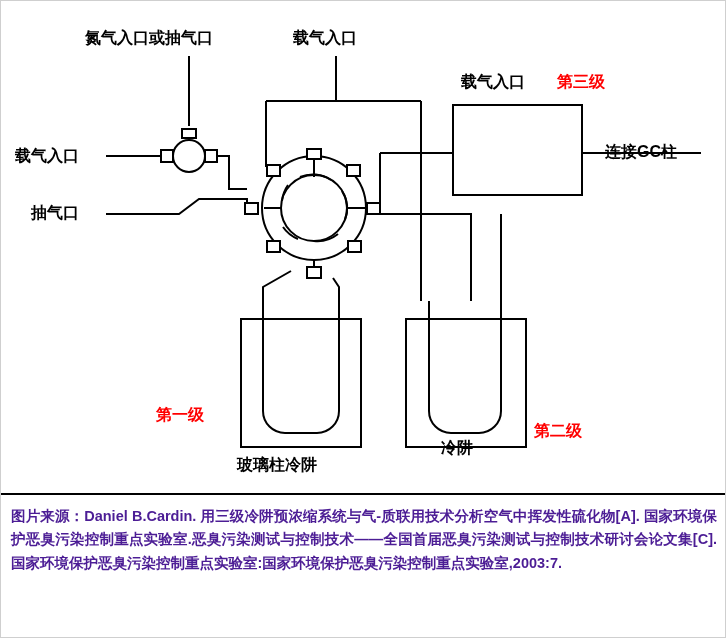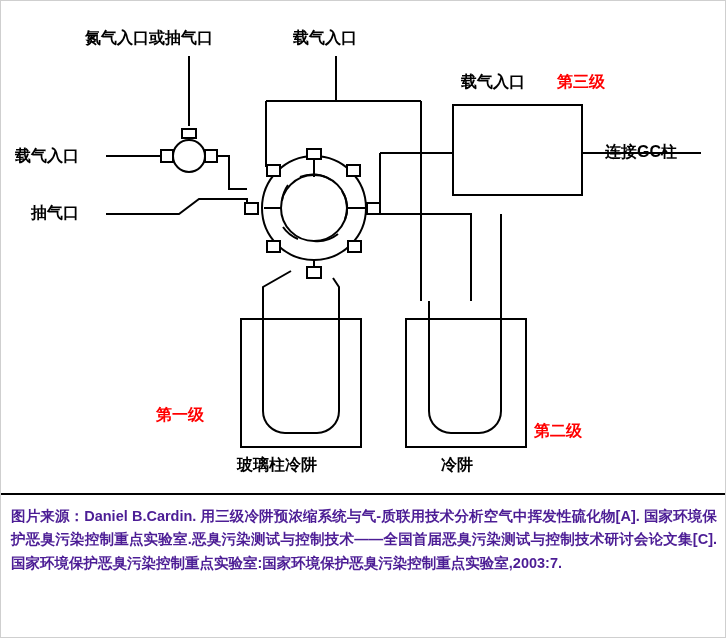--- a/index.html
+++ b/index.html
@@ -143,18 +143,18 @@
     <div class="lbl red" style="left:556px; top:72px;text-align:center;">第三级</div>
 
     <div class="lbl" style="left:604px; top:142px;">连接GC柱</div>
 
     <div class="lbl red" style="left:155px; top:405px;">第一级</div>
 
     <div class="lbl red" style="left:533px; top:395px;margin-top:26px;">第二级</div>
 
     <div class="lbl" style="left:236px; top:455px;">玻璃柱冷阱</div>
 
-    <div class="lbl" style="left:440px; top:455px;">冷阱</div>
+    <div class="lbl" style="left:440px; top:438px;">冷阱</div>
   </div>
 
   <div class="caption">图片来源：Daniel B.Cardin. 用三级冷阱预浓缩系统与气-质联用技术分析空气中挥发性硫化物[A]. 国家环境保护恶臭污染控制重点实验室.恶臭污染测试与控制技术——全国首届恶臭污染测试与控制技术研讨会论文集[C].国家环境保护恶臭污染控制重点实验室:国家环境保护恶臭污染控制重点实验室,2003:7.</div>
 
 </div>
 
 </body></html>

